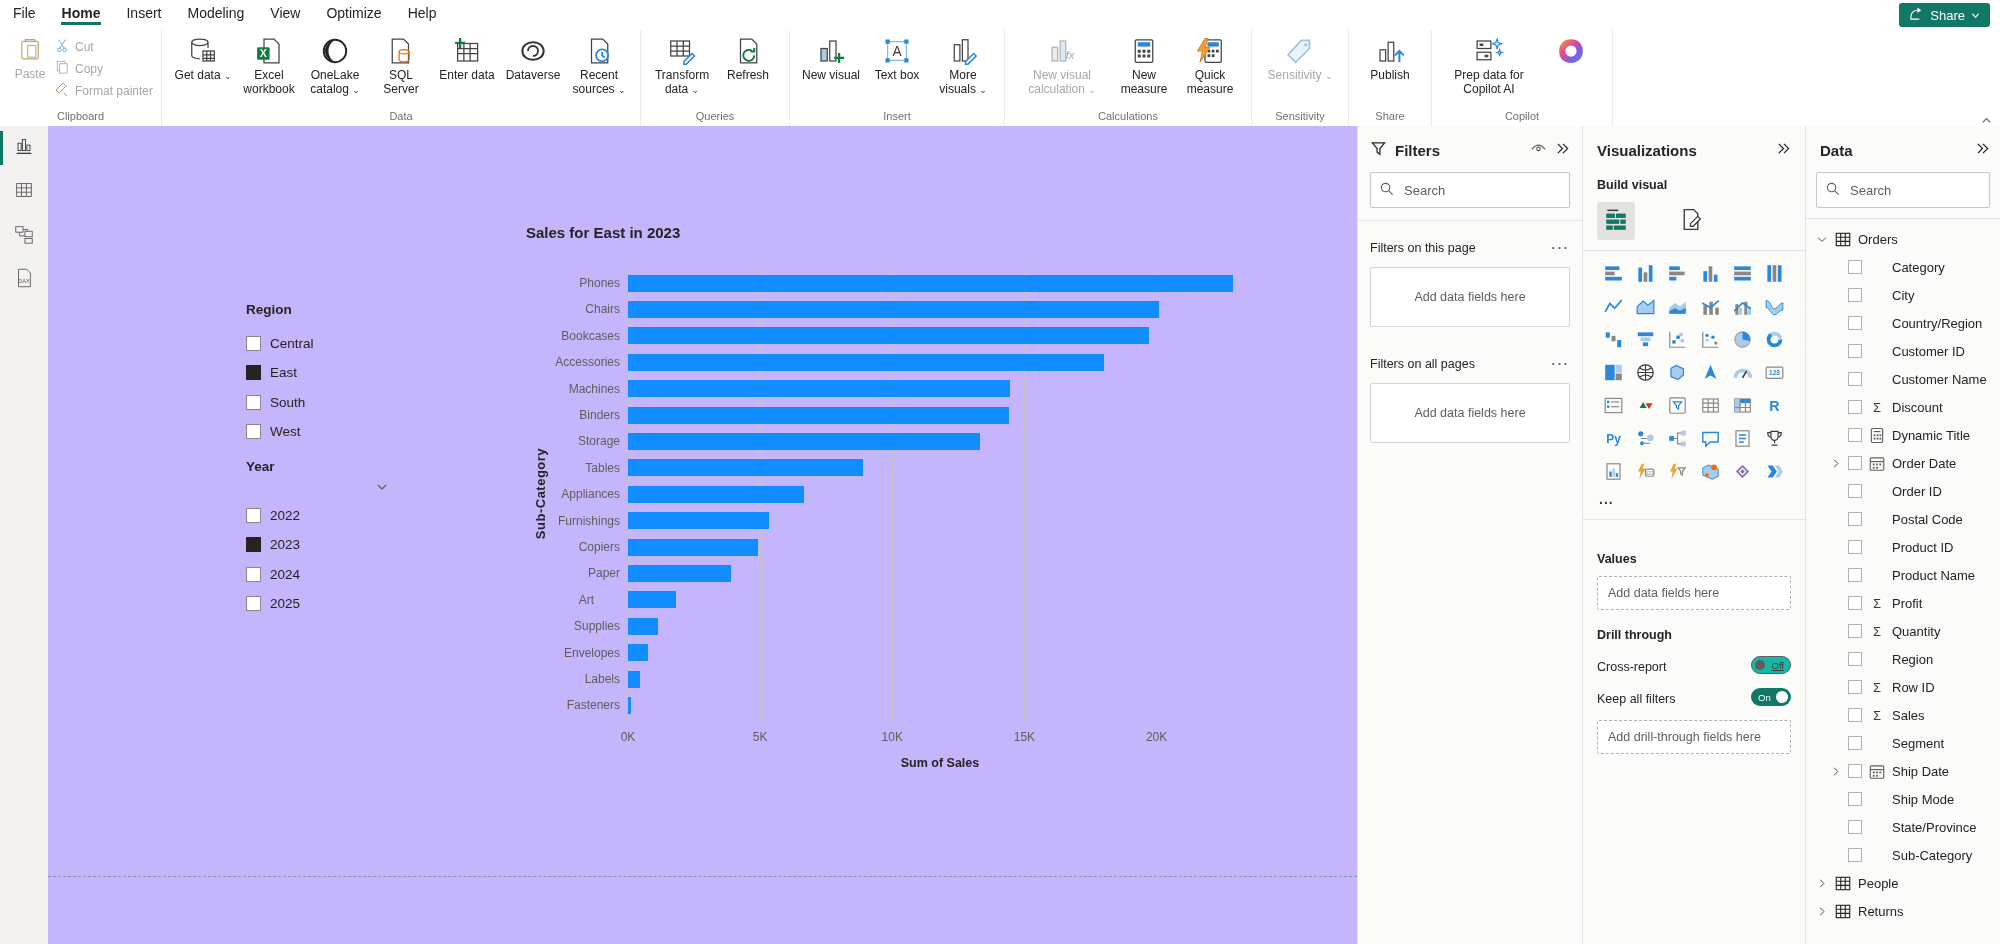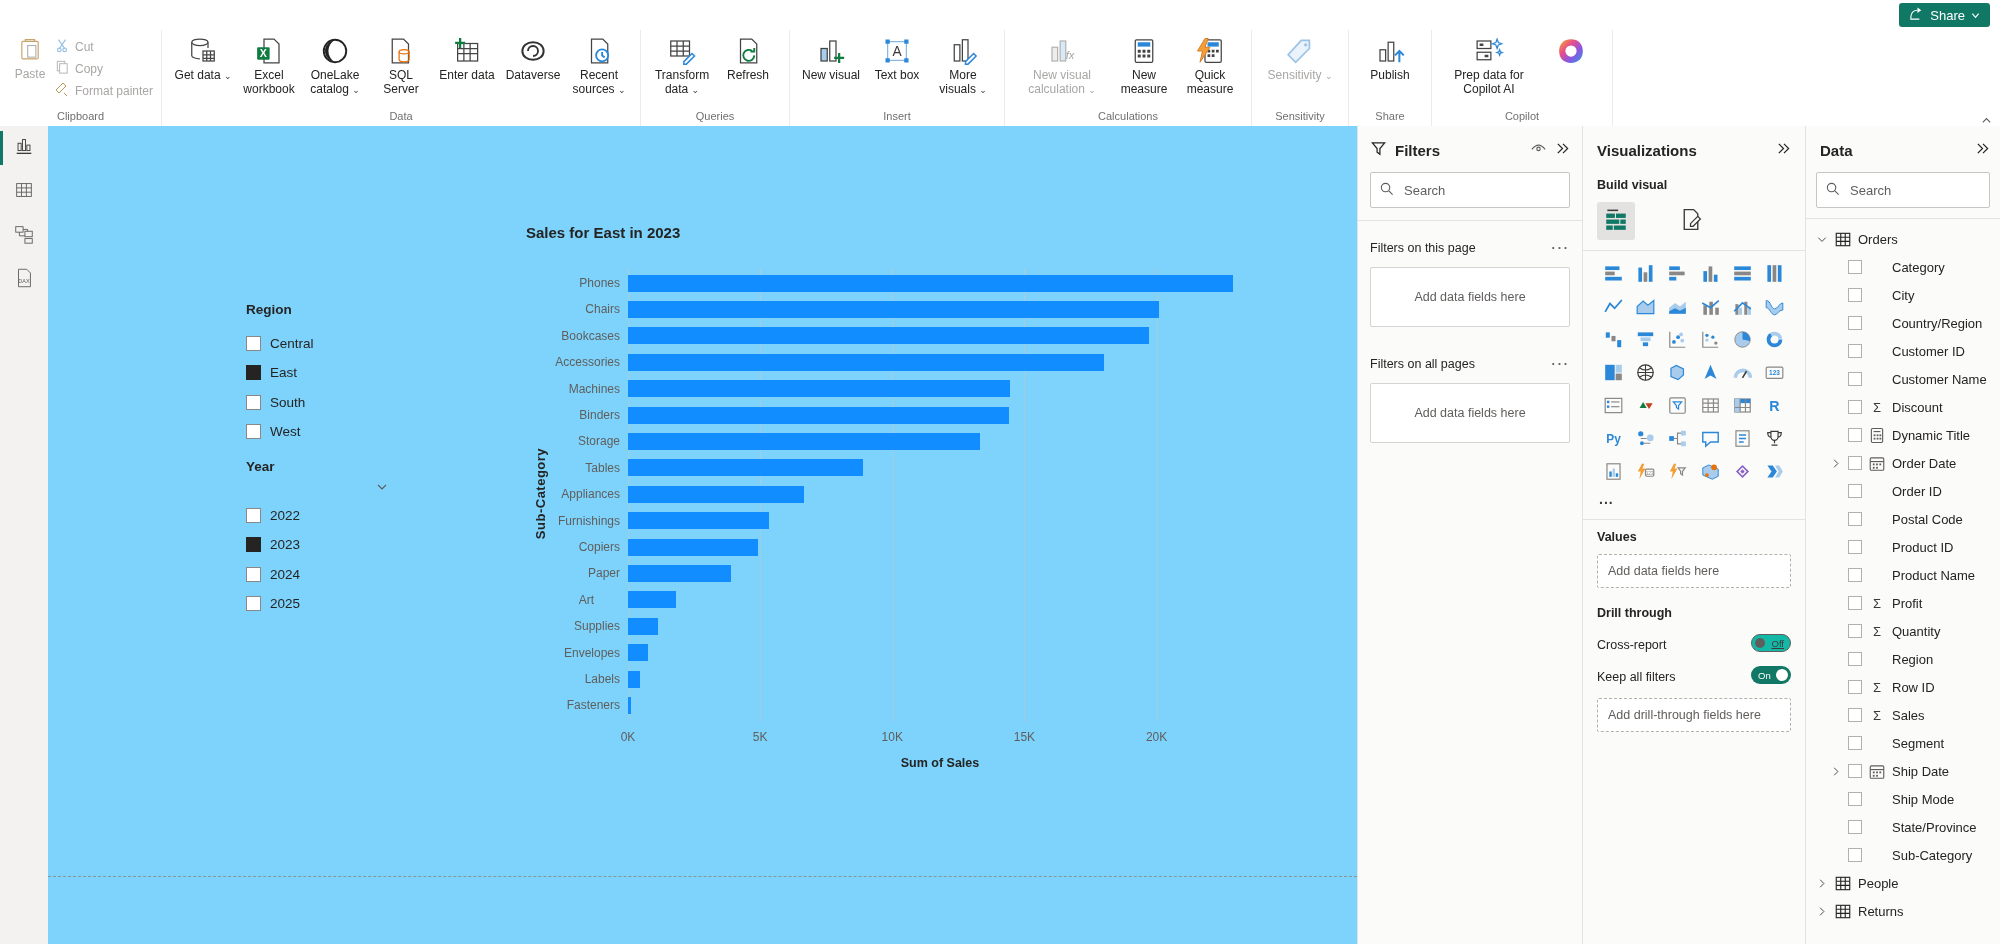--- a/index.html
+++ b/index.html
@@ -28,21 +28,21 @@
   .clip-paste{display:flex;flex-direction:column;align-items:center;width:44px;padding-top:3px;}
   .clip-paste .rlb{font-size:12px;color:#A8A7A5;}
   .clip-col{display:flex;flex-direction:column;gap:3px;padding:5px 0 0 2px;}
   .clip-small{display:flex;align-items:center;gap:5px;font-size:12px;color:#A8A7A5;}
   #ribbon-collapse{position:absolute;right:8px;top:112px;color:#605E5C;}
   
   #sidebar{position:absolute;left:0;top:126px;width:48px;bottom:0;background:#F3F2F1;border-right:1px solid #E3E3E3;}
   .side-icon{position:relative;width:48px;height:44px;display:flex;align-items:center;justify-content:center;color:#605E5C;}
   .side-icon.active::before{content:"";position:absolute;left:0;top:5px;bottom:5px;width:3px;background:#117865;}
   
-  #canvas{position:absolute;left:48px;top:126px;width:1309px;bottom:0;background:#7dd3fc;overflow:hidden;}
+  #canvas{position:absolute;left:48px;top:126px;width:1309px;bottom:0;background:#c4b5fd;overflow:hidden;}
   #page-edge{position:absolute;left:0;right:0;top:750px;border-top:1px dashed #8A8886;opacity:.8;}
   .slicer-title{position:absolute;font-size:13.5px;font-weight:700;color:#252423;}
   .slicer-chevron{position:absolute;color:#605E5C;}
   .slicer-opt{position:absolute;display:flex;align-items:center;gap:9px;font-size:13.5px;color:#252423;height:18px;}
   .cb{width:15px;height:15px;border:1px solid #8A8886;background:#fff;box-sizing:border-box;}
   .cb.checked{background:#252423;border-color:#252423;}
   .chart-title{position:absolute;font-size:15px;font-weight:700;color:#252423;}
   .cat-label{position:absolute;width:120px;text-align:right;font-size:12px;color:#605E5C;}
   .bar{position:absolute;height:17px;}
   .gridline{position:absolute;width:0;border-left:1px dotted #C8C6C4;}
@@ -66,21 +66,21 @@
   .filter-card{margin-top:12px;height:58px;background:#fff;border:1px solid #D6D4D2;border-radius:2px;display:flex;align-items:center;justify-content:center;font-size:12.5px;color:#605E5C;}
   
   .build-label{font-size:12.5px;font-weight:700;margin-top:14px;}
   .mode-row{display:flex;align-items:flex-end;gap:36px;margin-top:8px;height:40px;}
   .mode-btn{width:38px;height:38px;display:flex;align-items:center;justify-content:center;border-radius:3px;}
   .mode-btn.selected{background:#E4E2E0;}
   .viz-divider{height:1px;background:#E3E3E3;margin:10px -14px 0;}
   #viz-grid{display:grid;grid-template-columns:repeat(6,1fr);row-gap:13px;margin-top:12px;}
   .viz-ic{display:flex;align-items:center;justify-content:center;height:20px;}
   .viz-more{font-size:14px;font-weight:700;color:#3B3A39;margin:10px 0 0 2px;letter-spacing:1px;}
-  .vlabel{font-size:12.5px;font-weight:700;margin-top:10px;}
+  .vlabel{font-size:12.5px;font-weight:700;margin-top:32px;}
   .dashed-well{margin-top:10px;height:32px;border:1px dashed #B3B0AD;border-radius:2px;background:#fff;display:flex;align-items:center;padding:0 10px;font-size:12.5px;color:#605E5C;}
   .toggle-row{display:flex;align-items:flex-end;margin-top:14px;font-size:12.5px;color:#252423;}
   .toggle-row .spacer{flex:1;}
   .tgl{width:40px;height:18px;border-radius:10px;position:relative;font-size:9.5px;display:flex;align-items:center;box-sizing:border-box;}
   .tgl.off{border:1px solid #605E5C;background:#14b8a6;color:#3B3A39;justify-content:flex-end;padding-right:6px;text-decoration:underline;}
   .tgl.off::before{content:"";position:absolute;left:3px;top:3px;width:10px;height:10px;border-radius:50%;background:#605E5C;}
   .tgl.on{background:#117865;color:#fff;justify-content:flex-start;padding-left:7px;}
   .tgl.on::after{content:"";position:absolute;right:3px;top:3px;width:12px;height:12px;border-radius:50%;background:#fff;}
   
   #field-list{margin-top:6px;}
@@ -88,20 +88,21 @@
   .fr-ind{width:12px;flex:none;display:flex;justify-content:center;}
   .fr-icon{width:18px;flex:none;display:flex;justify-content:center;align-items:center;color:#3B3A39;}
   .sigma{font-size:13px;color:#3B3A39;}
   .tbl-row{gap:6px;}
 </style>
 </head>
 <body>
 
 <div id="app">
 
+  <div id="menubar"><div class="menu-item">File</div><div class="menu-item active">Home</div><div class="menu-item">Insert</div><div class="menu-item">Modeling</div><div class="menu-item">View</div><div class="menu-item">Optimize</div><div class="menu-item">Help</div></div>
   <div id="share-btn">
     <span><svg viewBox="0 0 16 16" width="15" height="15">
           <path d="M2 11v3h9" stroke="#fff" stroke-width="1.2" fill="none"></path>
           <path d="M2 11c.5-4 3-6.5 7-6.5" stroke="#fff" stroke-width="1.2" fill="none"></path>
           <path d="M9 1.5L13 4.5 9 7.5z" fill="#fff"></path>
         </svg></span>
     <span>Share</span>
     <span><svg viewBox="0 0 10 10" width="9" height="9">
           <path d="M1.5 3l3.5 4 3.5-4" stroke="#fff" stroke-width="1.3" fill="none"></path>
         </svg></span>

